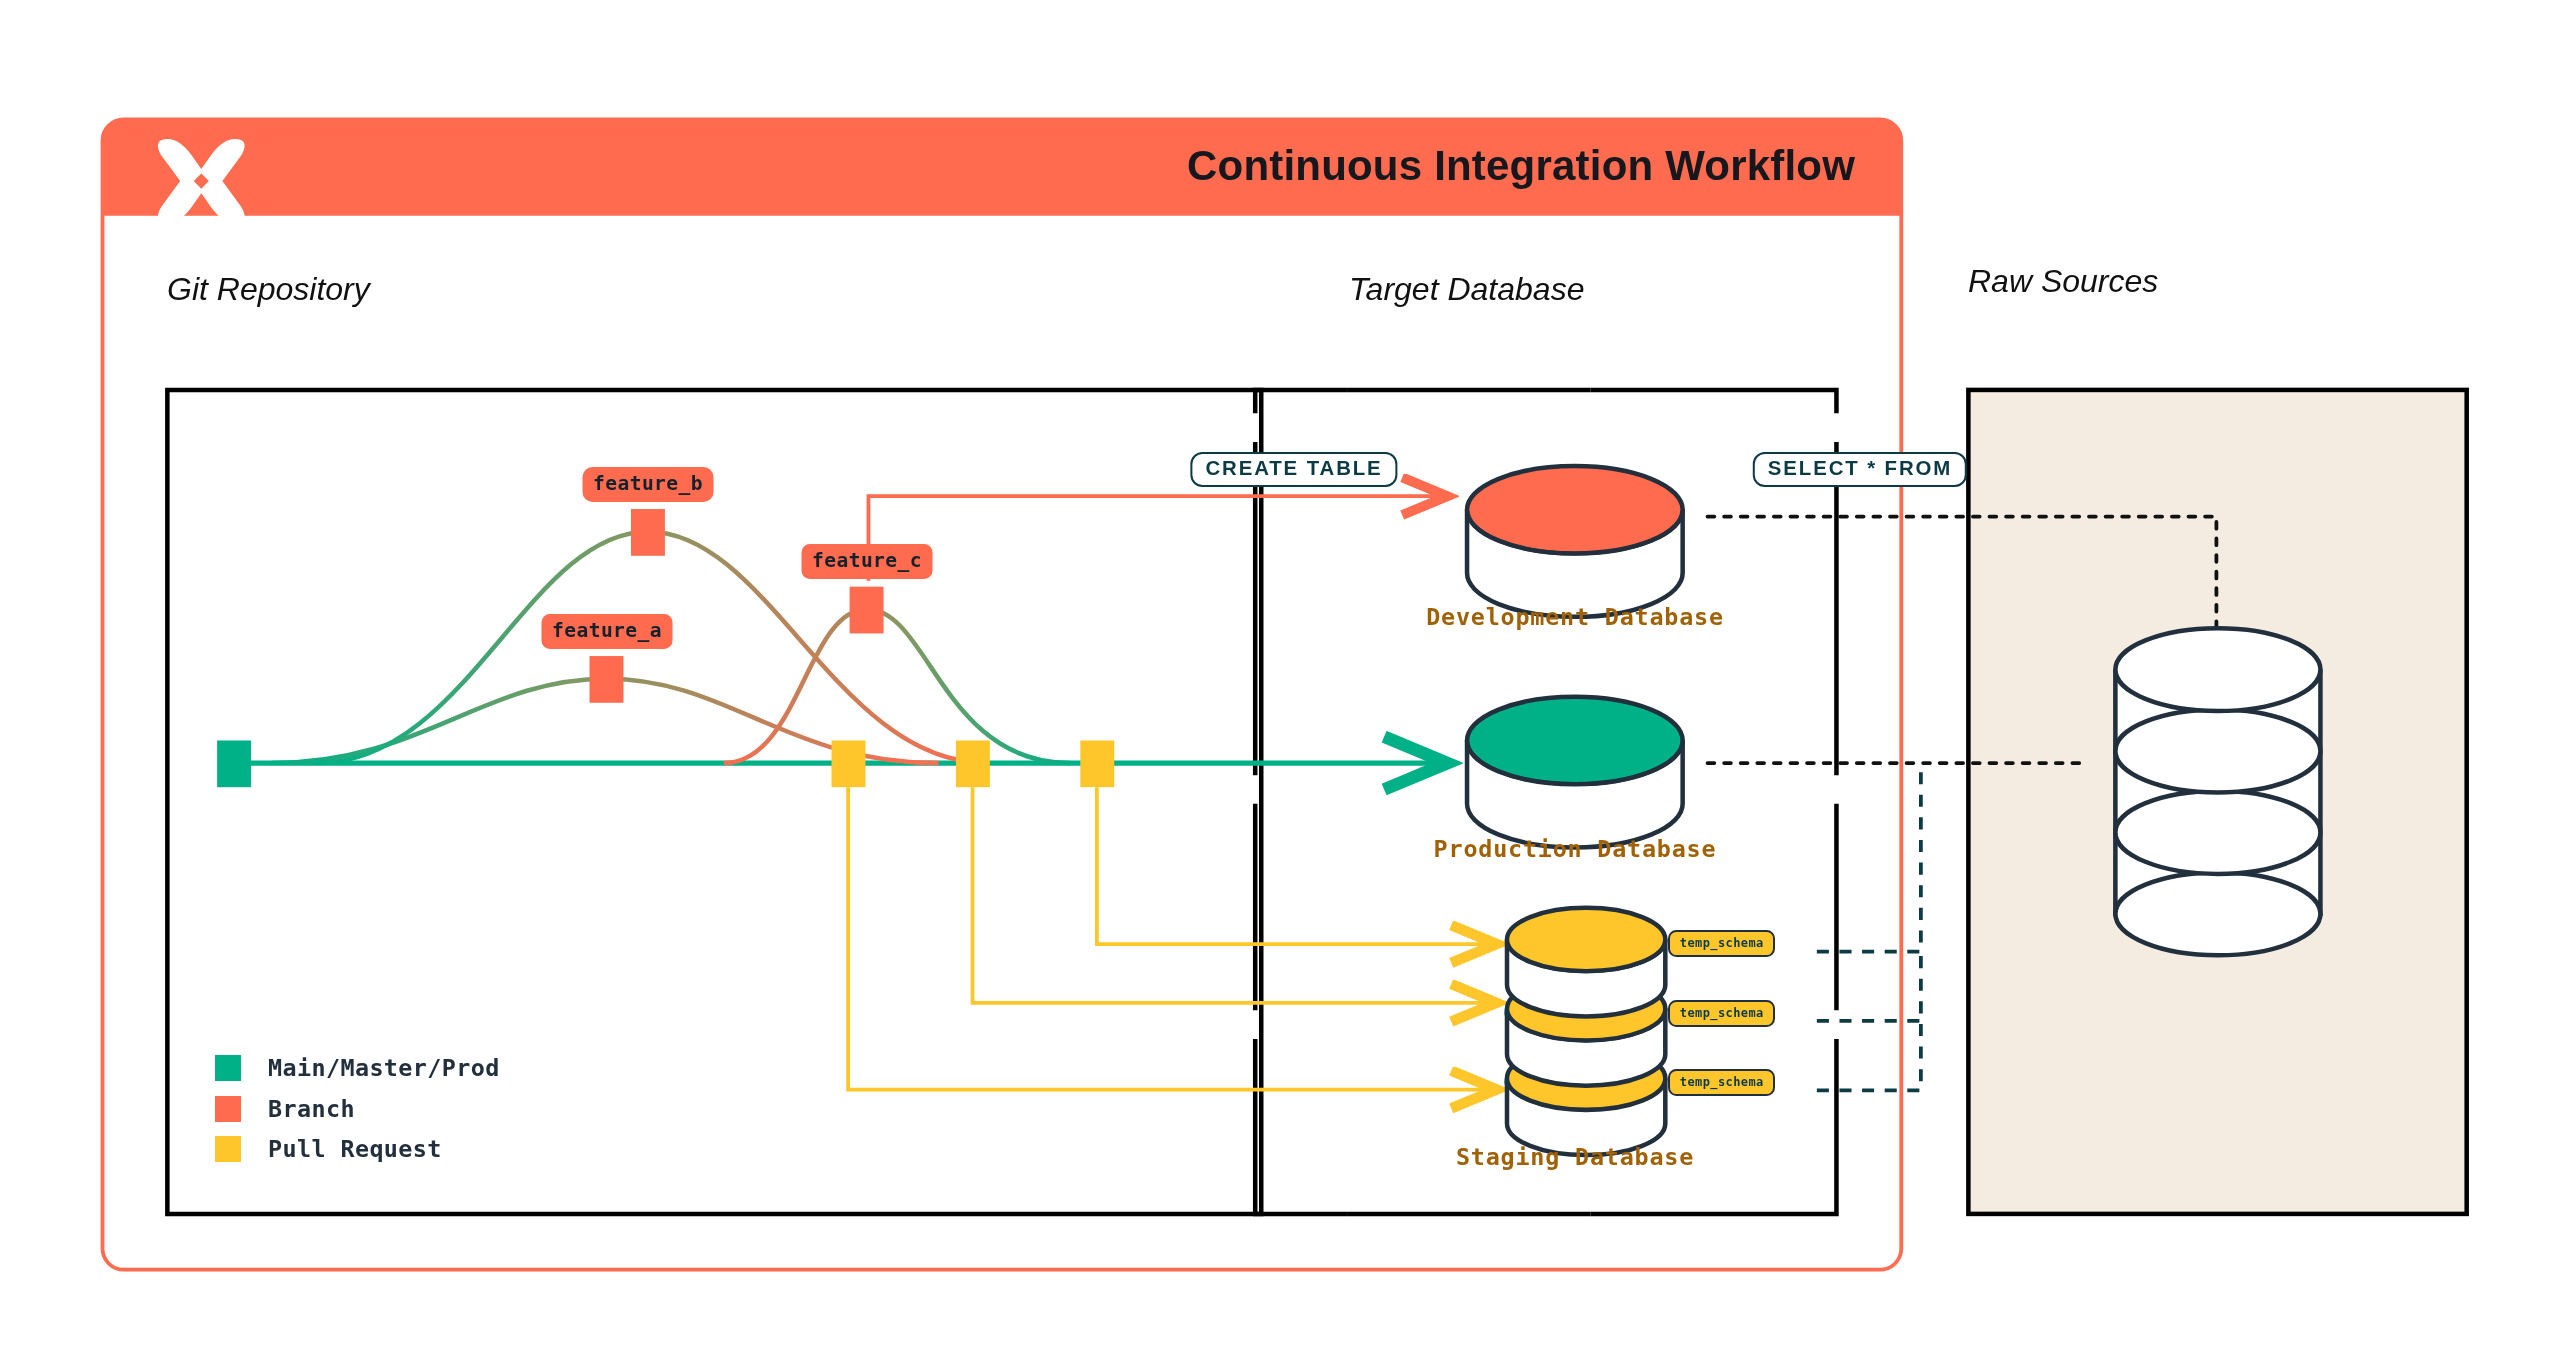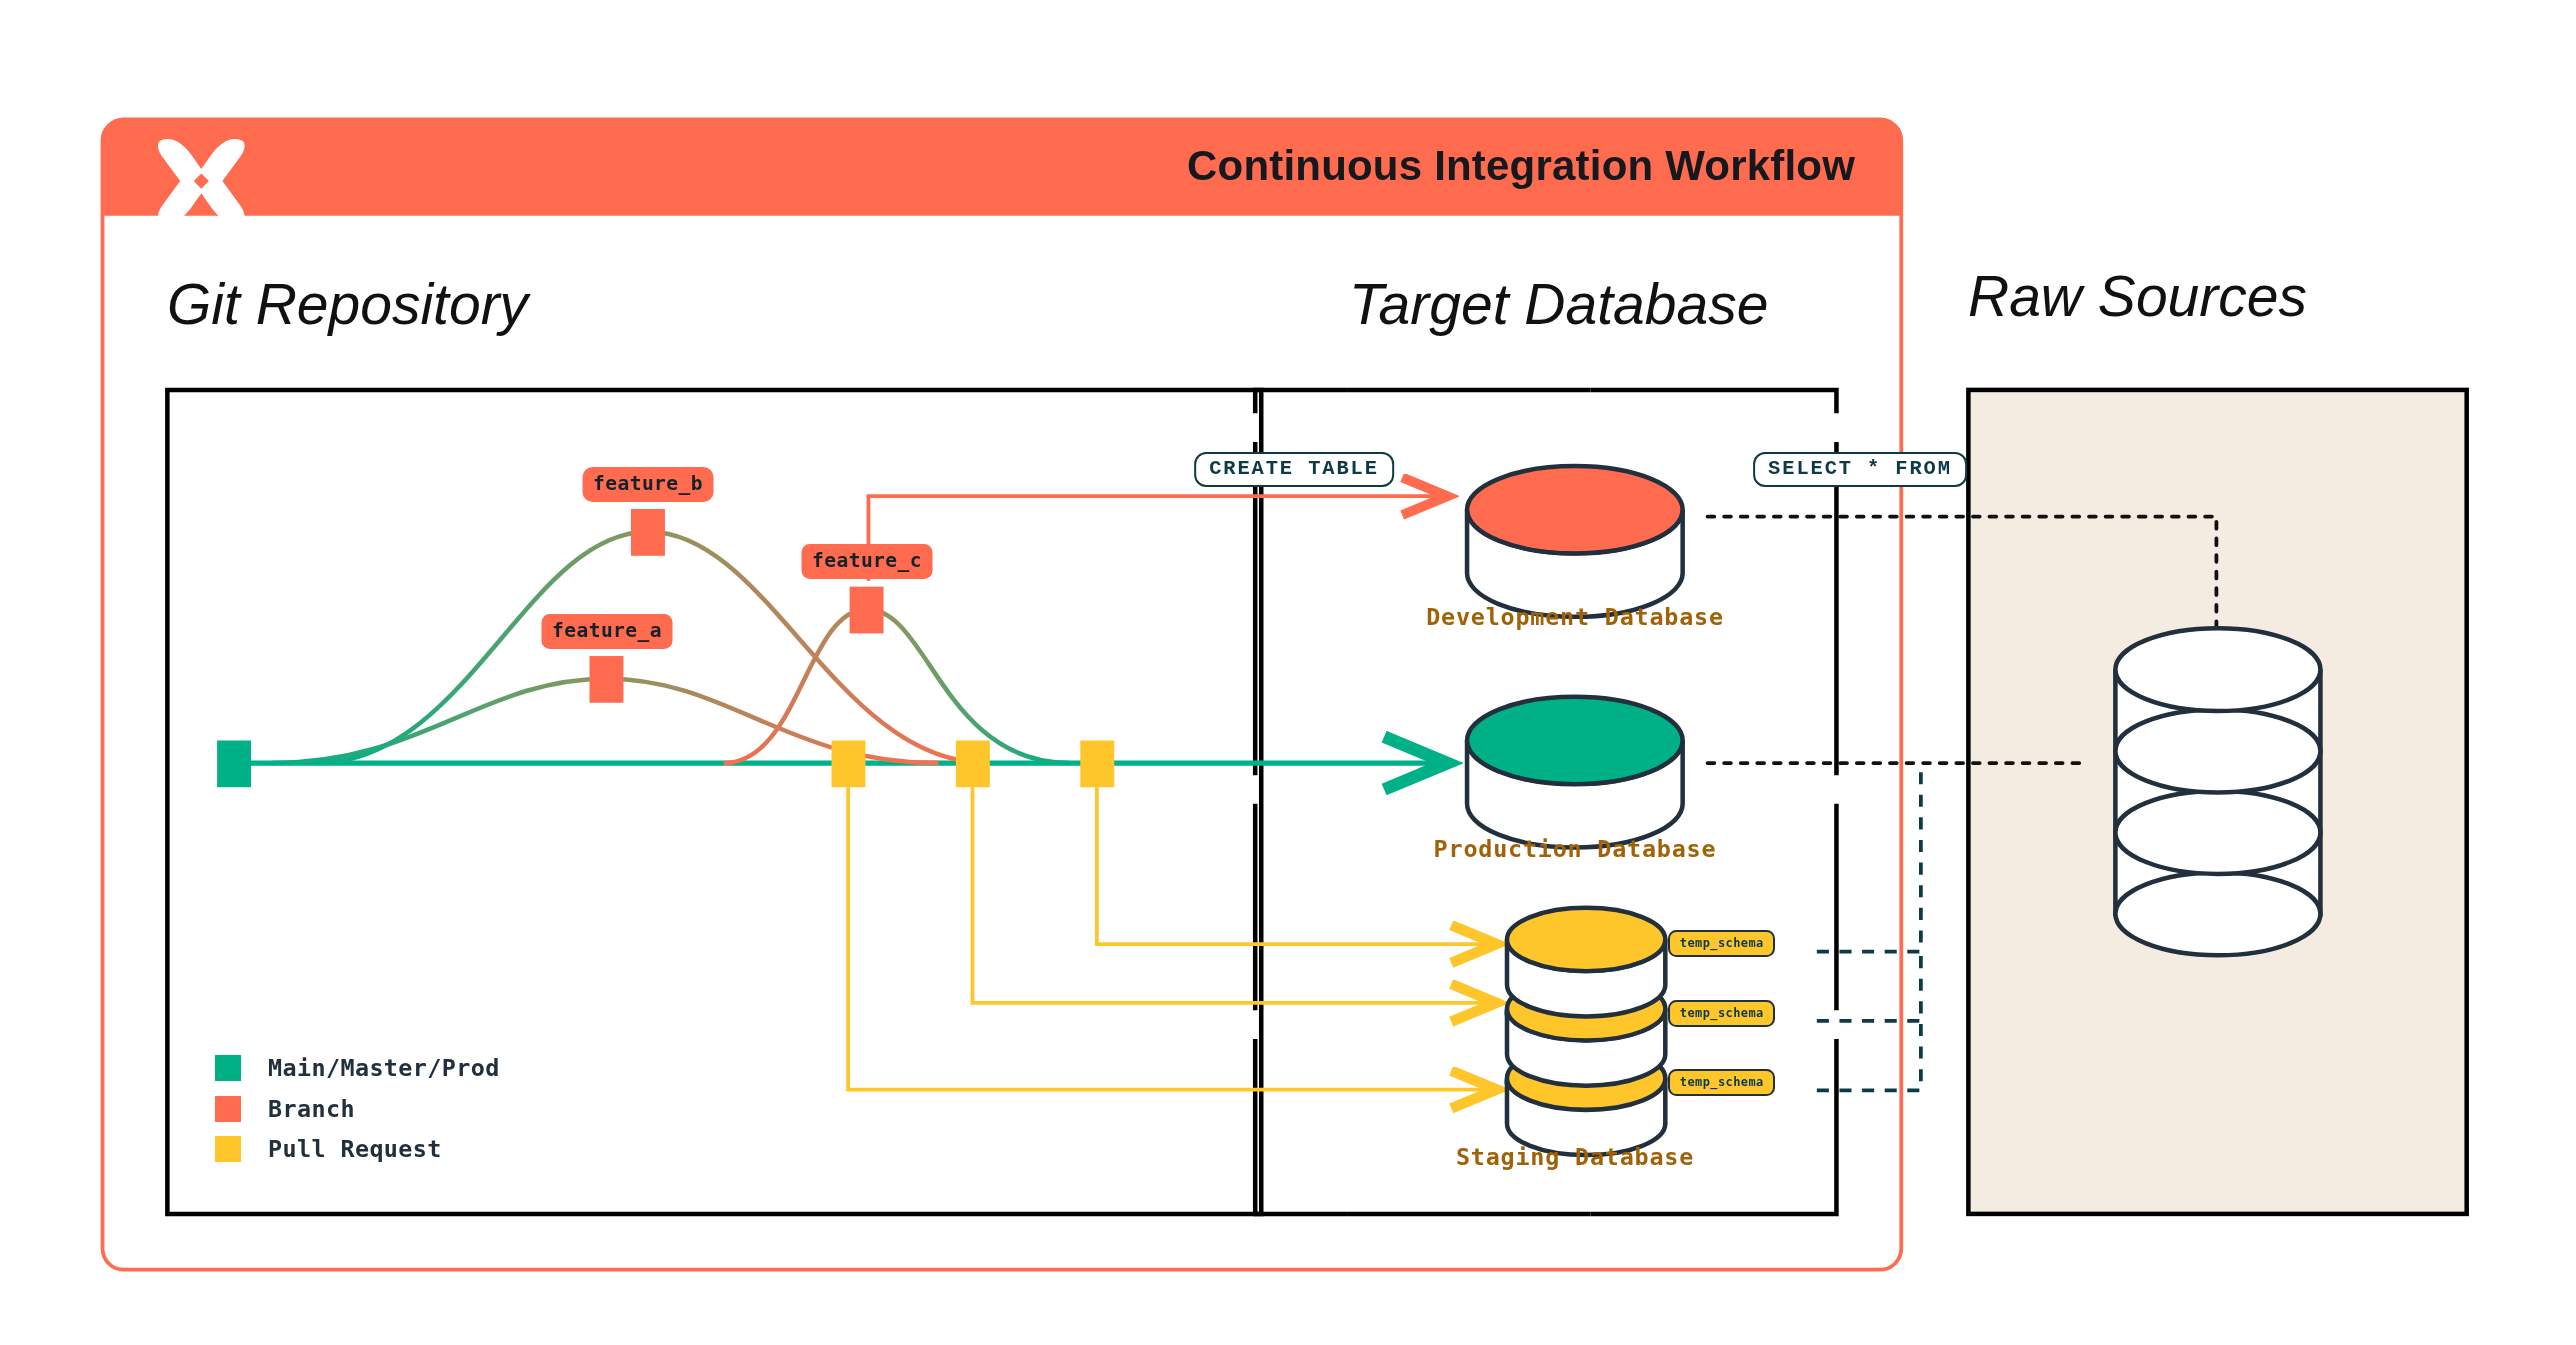--- a/index.html
+++ b/index.html
@@ -8,41 +8,41 @@
   #stage svg{position:absolute;left:0;top:0;width:2576px;height:1346px;}
   .htmlLayer{position:absolute;left:0;top:0;width:2576px;height:1012px;pointer-events:none;}
   .htmlLayer > *{pointer-events:auto;}
 
   .winTitle{
     position:absolute;font-family:"Liberation Sans Narrow","Liberation Sans",sans-serif;
     font-weight:bold;font-size:42px;color:#16181d;letter-spacing:0.2px;white-space:nowrap;
   }
   .sectionTitle{
     position:absolute;font-family:"Liberation Sans",sans-serif;font-style:italic;
-    font-weight:300;font-size:57px;color:#111;white-space:nowrap;
+    font-weight:300;font-size:32px;color:#111;white-space:nowrap;
   }
   .dbLabel{
     position:absolute;font-family:"DejaVu Sans Mono","Liberation Mono",monospace;
     font-weight:bold;font-size:23.4px;color:#a16207;white-space:nowrap;letter-spacing:0.8px;
     transform:translateX(-50%);
   }
   .branchChip{
     position:absolute;font-family:"DejaVu Sans Mono","Liberation Mono",monospace;
     font-weight:bold;font-size:19.6px;color:#16222b;background:#FF6B4F;
     border-radius:8.3px;padding:5.3px 10.6px 6.8px;white-space:nowrap;
     transform:translateX(-50%);letter-spacing:0.4px;
   }
   .schemaChip{
     position:absolute;font-family:"DejaVu Sans Mono","Liberation Mono",monospace;
     font-weight:bold;font-size:12px;color:#0d3b45;background:#FFC62B;
     border:2.3px solid #222f3d;border-radius:8.3px;padding:3.8px 9.8px 5.3px;white-space:nowrap;
     letter-spacing:0.4px;
   }
   .sqlChip{
-    position:absolute;font-family:Liberation Mono, monospace;
+    position:absolute;font-family:Liberation Sans, sans-serif;
     font-weight:bold;font-size:20.4px;color:#0d3b45;background:#fff;
     border:2.3px solid #0d3b45;border-radius:12px;padding:3px 13px 4.5px;white-space:nowrap;
     letter-spacing:1.9px;transform:translateX(-50%);
   }
   .legendRow{position:absolute;display:flex;align-items:center;}
   .legendSwatch{width:26px;height:26px;display:inline-block;}
   .legendLabel{
     font-family:"DejaVu Sans Mono","Liberation Mono",monospace;font-weight:bold;
     font-size:23.4px;color:#222f3d;margin-left:27px;white-space:nowrap;letter-spacing:0.4px;
   }

